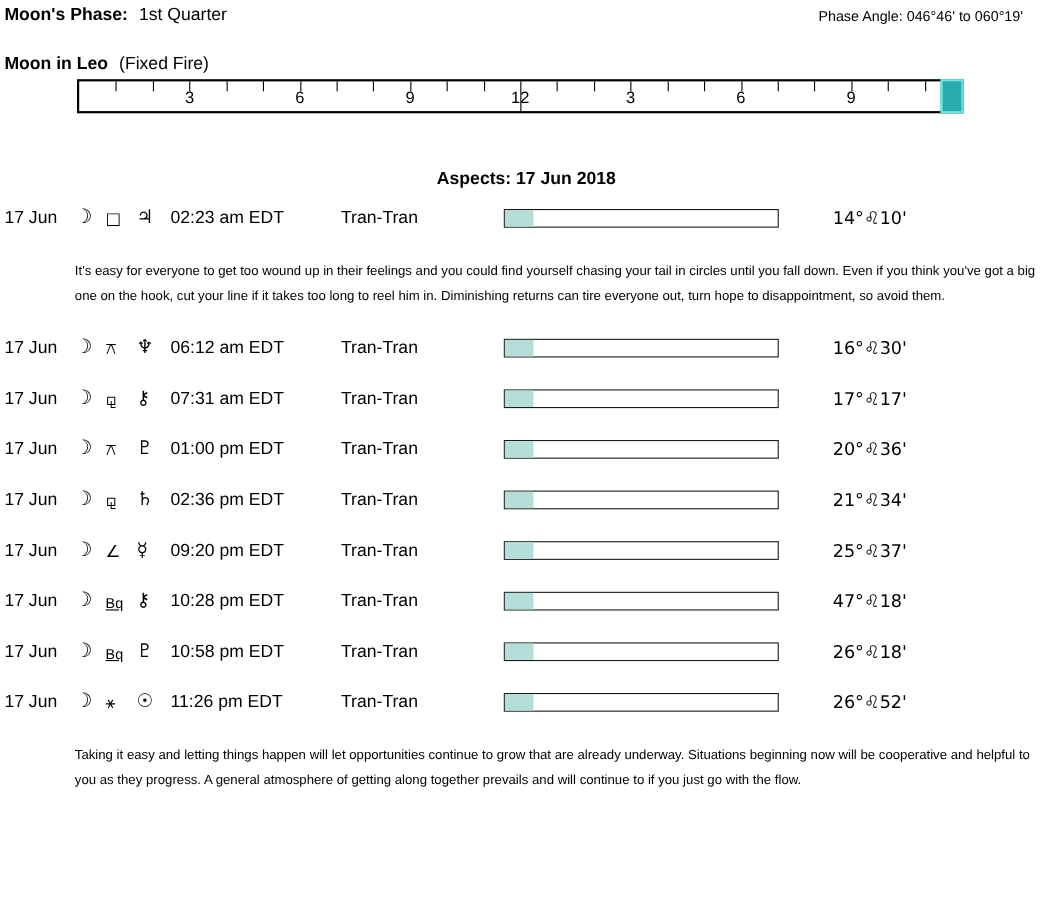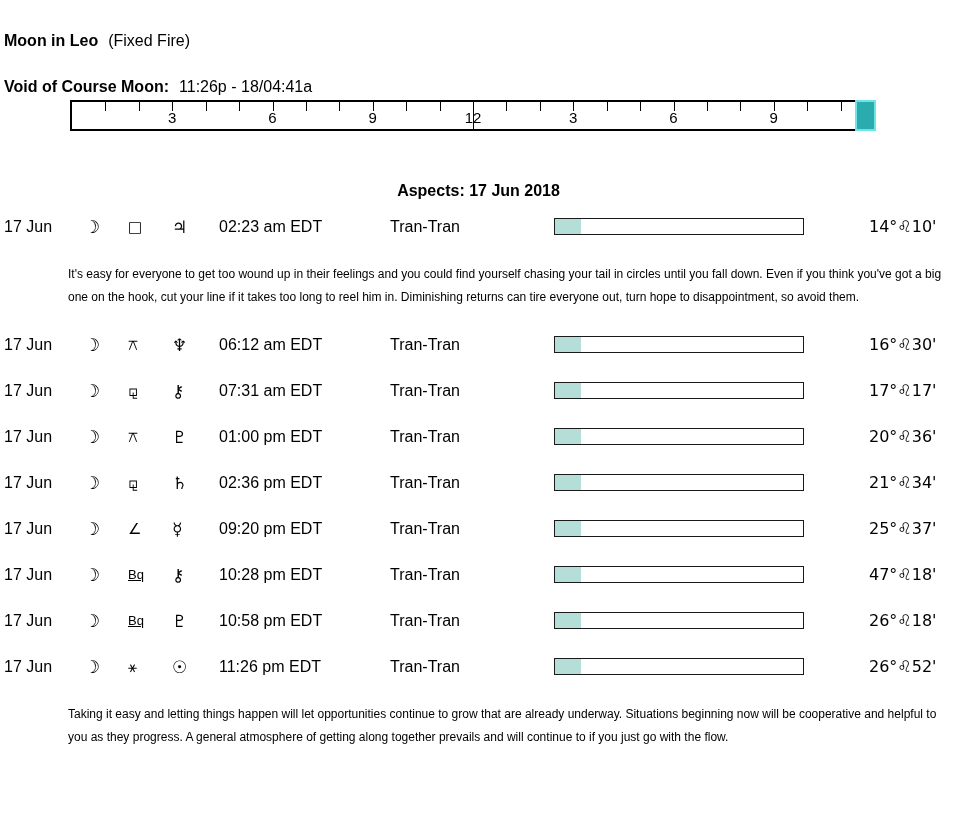--- a/index.html
+++ b/index.html
@@ -25,21 +25,21 @@
   .tick.tall{height:100%;}
   .hour-label{
     position:absolute;top:7px;transform:translateX(-50%);
     font-size:15px;line-height:18px;background:transparent;
   }
   .voc-block{position:absolute;top:-2px;bottom:-2px;box-sizing:border-box;}
 
   .aspects-title{text-align:center;font-weight:bold;font-size:16px;margin:51px 0 0 0;}
   .rows{margin-top:17px;}
 
-  .arow{display:flex;align-items:center;height:19px;margin-bottom:27px;padding-left:4px;gap:16px;}
+  .arow{display:flex;align-items:flex-end;height:19px;margin-bottom:27px;padding-left:4px;}
   .c{display:inline-block;white-space:nowrap;}
   .date{width:64px;}
   .glyph{font-family:"DejaVu Sans",sans-serif;}
   .moon{width:28px;font-size:18px;}
   .asp{width:28px;font-size:15px;}
   .asp.bq{font-size:13px;font-family:"Liberation Sans",sans-serif;text-decoration:underline;}
   .planet{width:31px;font-size:17px;}
   .time{width:155px;}
   .type{width:148px;}
   .bar{
@@ -50,25 +50,31 @@
   .pos{padding-left:49px;font-family:"DejaVu Sans","Liberation Sans",sans-serif;font-size:16px;}
   .desc{
     margin:4px 0 26px 68px;width:876px;line-height:23px;font-size:12px;
   }
   .desc.last{margin-bottom:0;}
 </style>
 </head>
 <body>
 
 <div class="top">
+  <div class="line1">
+    <div>
+      <span class="b">Moon's Phase:</span><span class="gap"></span><span>1st Quarter</span>
+    </div>
+    <div class="phase-angle">
+      <span>Phase Angle:</span>
+      <span>046°46' to 060°19'</span>
+    </div>
+  </div>
   <div class="line2">
     <span class="b">Moon in Leo</span><span class="gap"></span><span>(Fixed Fire)</span>
-  </div>
-  <div class="line3">
-    <span class="b">Void of Course Moon:</span><span class="gap"></span><span>11:26p - 18/04:41a</span>
   </div>
 </div>
 
 <div class="ruler" id="ruler">
     <div class="tick" style="left: 4.16667%;"></div>
     <div class="tick" style="left: 8.33333%;"></div>
     <div class="tick" style="left: 12.5%;"></div>
     <div class="tick" style="left: 16.6667%;"></div>
     <div class="tick" style="left: 20.8333%;"></div>
     <div class="tick" style="left: 25%;"></div>

